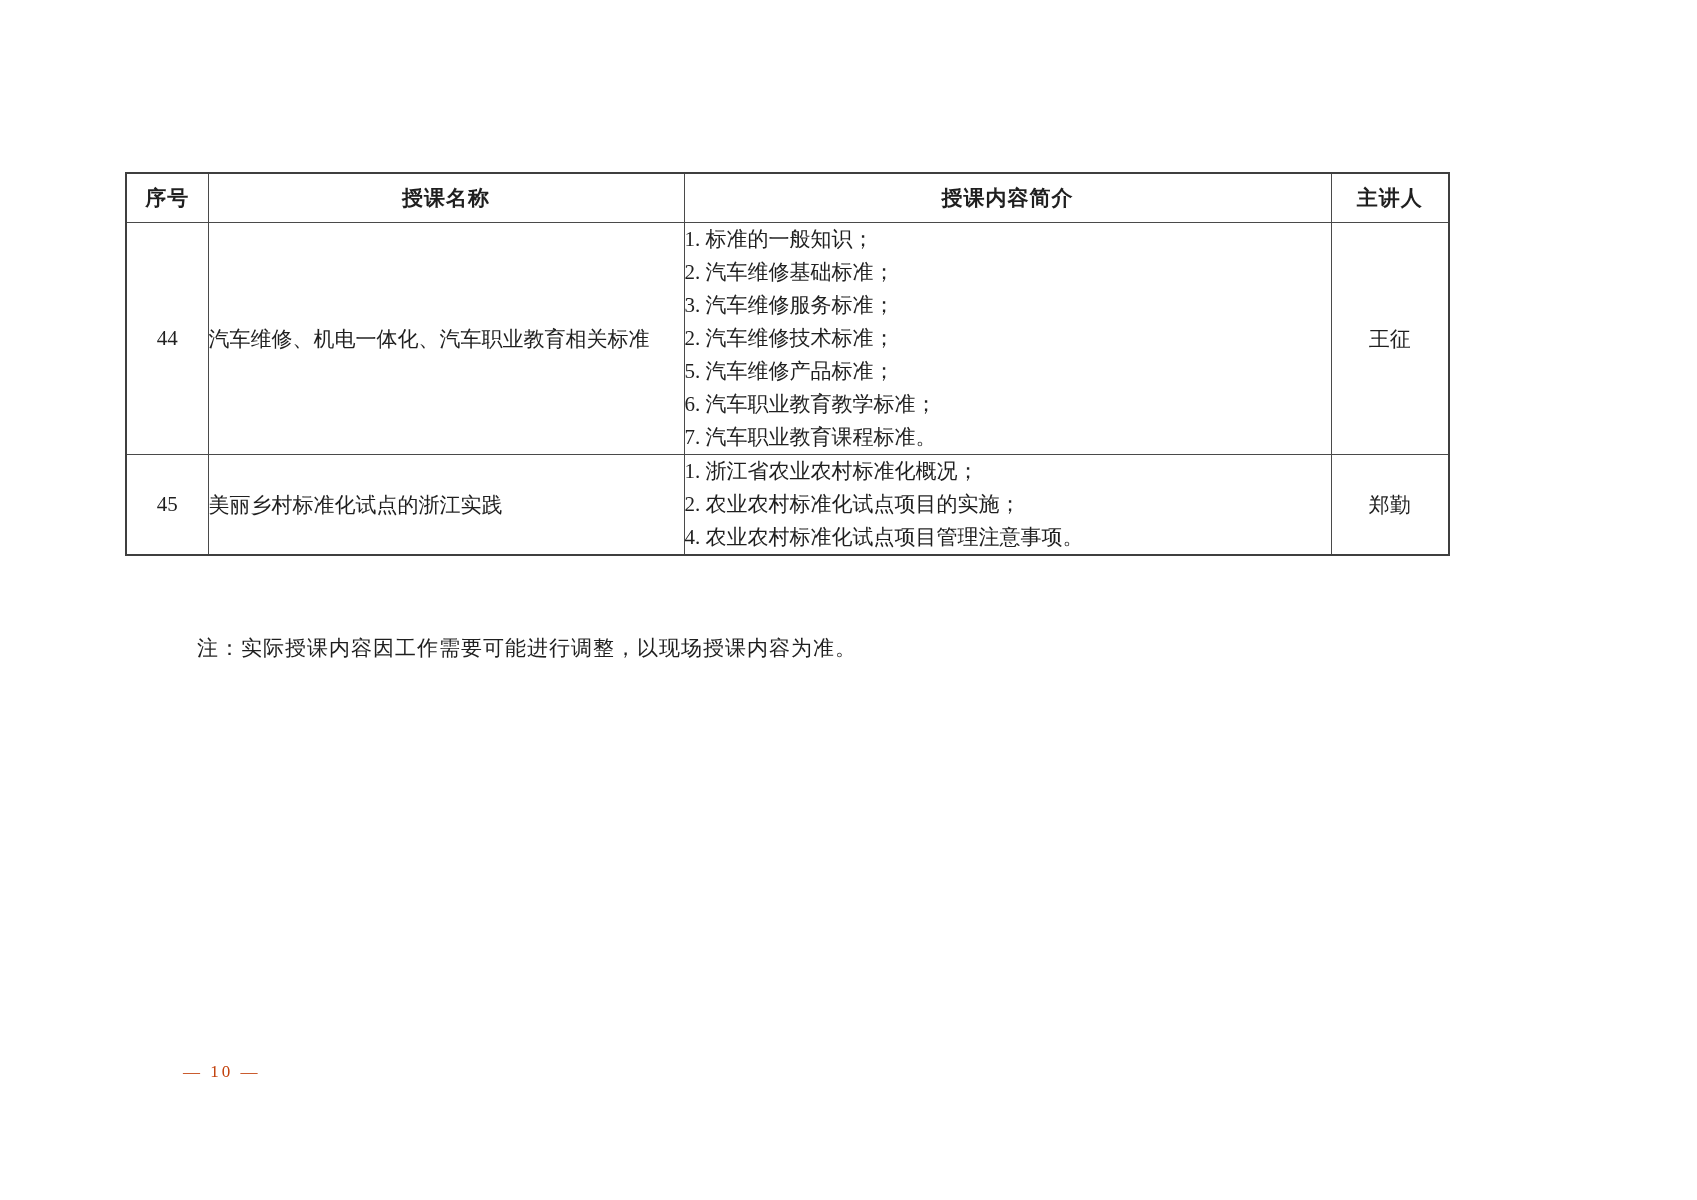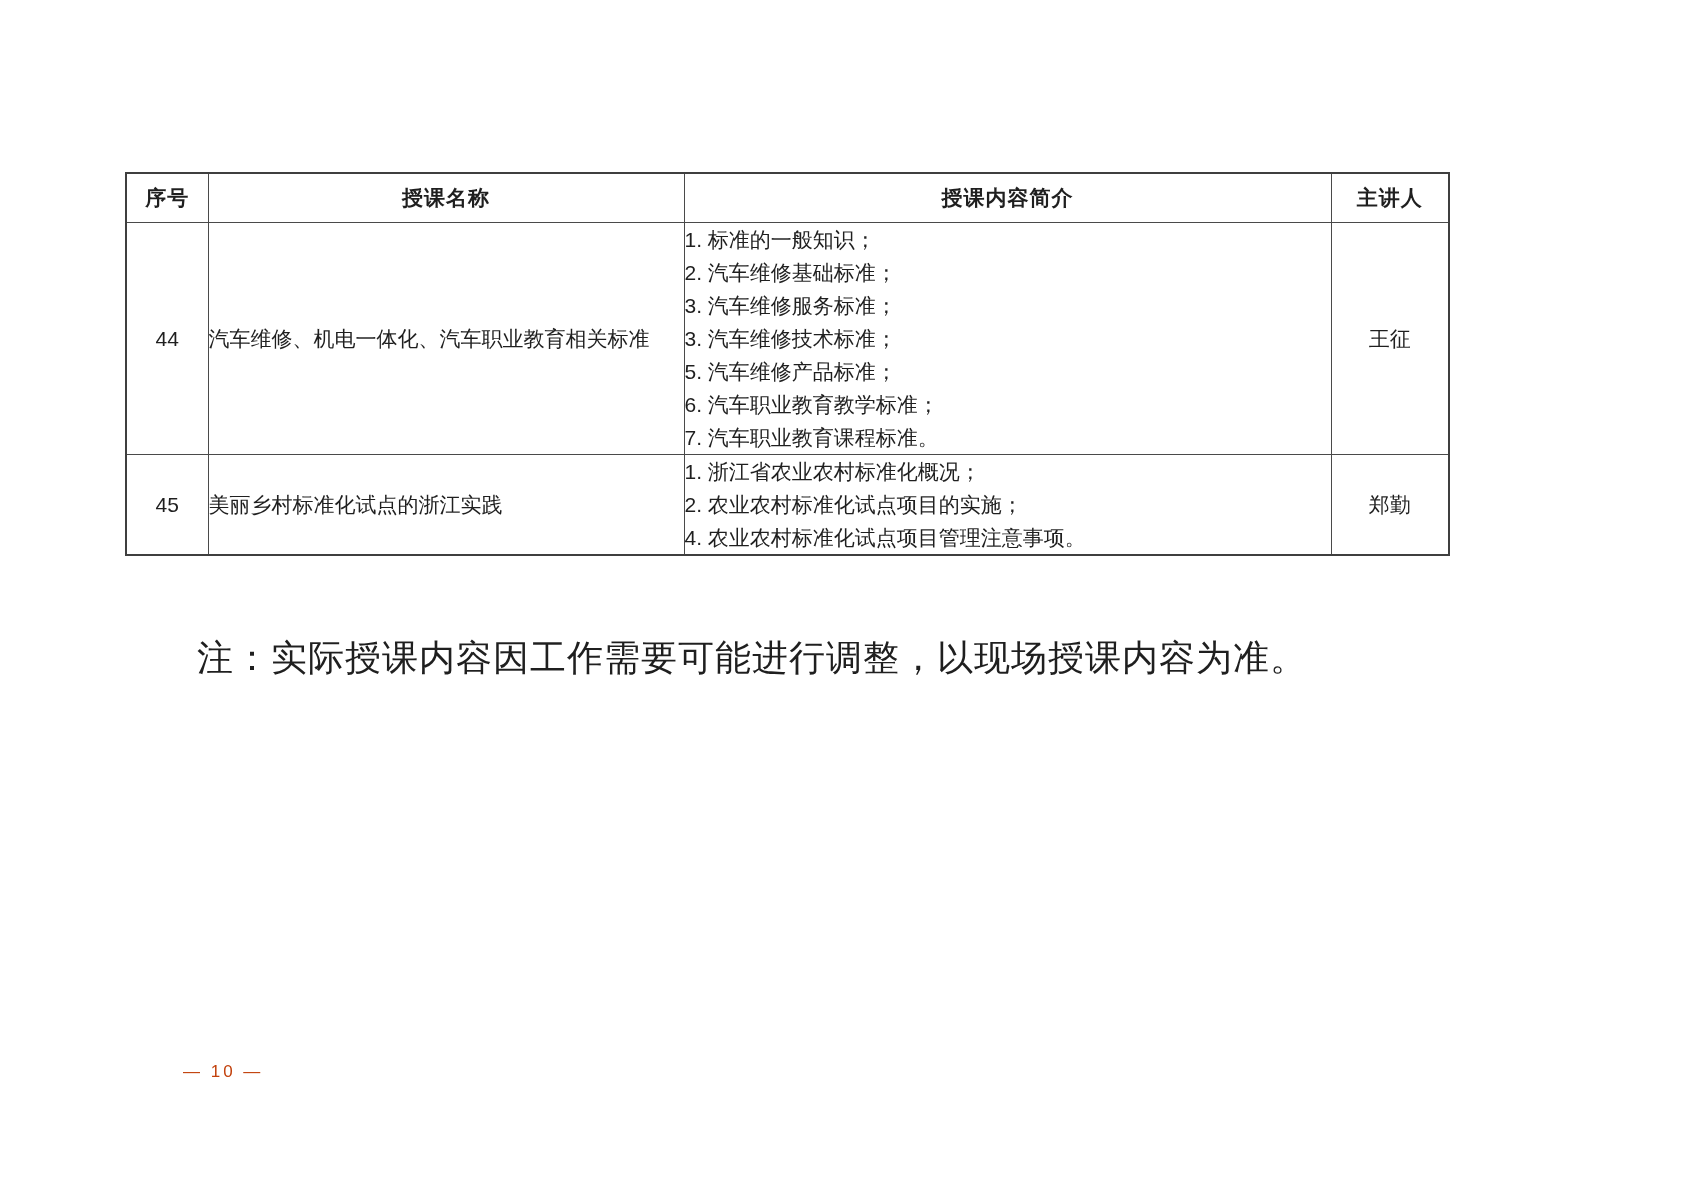--- a/index.html
+++ b/index.html
@@ -5,21 +5,21 @@
   html, body {
     margin: 0;
     padding: 0;
     background: #ffffff;
   }
   .page {
     position: relative;
     width: 1697px;
     height: 1200px;
     background: #ffffff;
-    font-family: Liberation Sans, sans-serif;
+    font-family: Liberation Serif, serif;
     color: #1f1f1f;
     overflow: hidden;
   }
   table.course-table {
     position: absolute;
     left: 125px;
     top: 172px;
     width: 1323px;
     border-collapse: collapse;
     table-layout: fixed;
@@ -53,21 +53,21 @@
   }
   .content-line {
     height: 33px;
     line-height: 33px;
     white-space: nowrap;
   }
   .doc-note {
     position: absolute;
     left: 197px;
     top: 634px;
-    font-size: 36px;
+    font-size: 21px;
     letter-spacing: 1px;
     white-space: nowrap;
     color: #1f1f1f;
   }
   .page-number {
     position: absolute;
     left: 183px;
     top: 1062px;
     font-size: 17px;
     letter-spacing: 3px;
@@ -95,21 +95,21 @@
       </tr>
     </thead>
     <tbody id="table-body">
         <tr>
           <td class="cell-no">44</td>
           <td class="cell-name">汽车维修、机电一体化、汽车职业教育相关标准</td>
           <td class="cell-content">
             <div class="content-line">1. 标准的一般知识；</div>
             <div class="content-line">2. 汽车维修基础标准；</div>
             <div class="content-line">3. 汽车维修服务标准；</div>
-            <div class="content-line">3. 汽车维修技术标准；</div>
+            <div class="content-line">2. 汽车维修技术标准；</div>
             <div class="content-line">5. 汽车维修产品标准；</div>
             <div class="content-line">6. 汽车职业教育教学标准；</div>
             <div class="content-line">7. 汽车职业教育课程标准。</div>
           </td>
           <td class="cell-lecturer">王征</td>
         </tr>
         <tr>
           <td class="cell-no">45</td>
           <td class="cell-name">美丽乡村标准化试点的浙江实践</td>
           <td class="cell-content">

